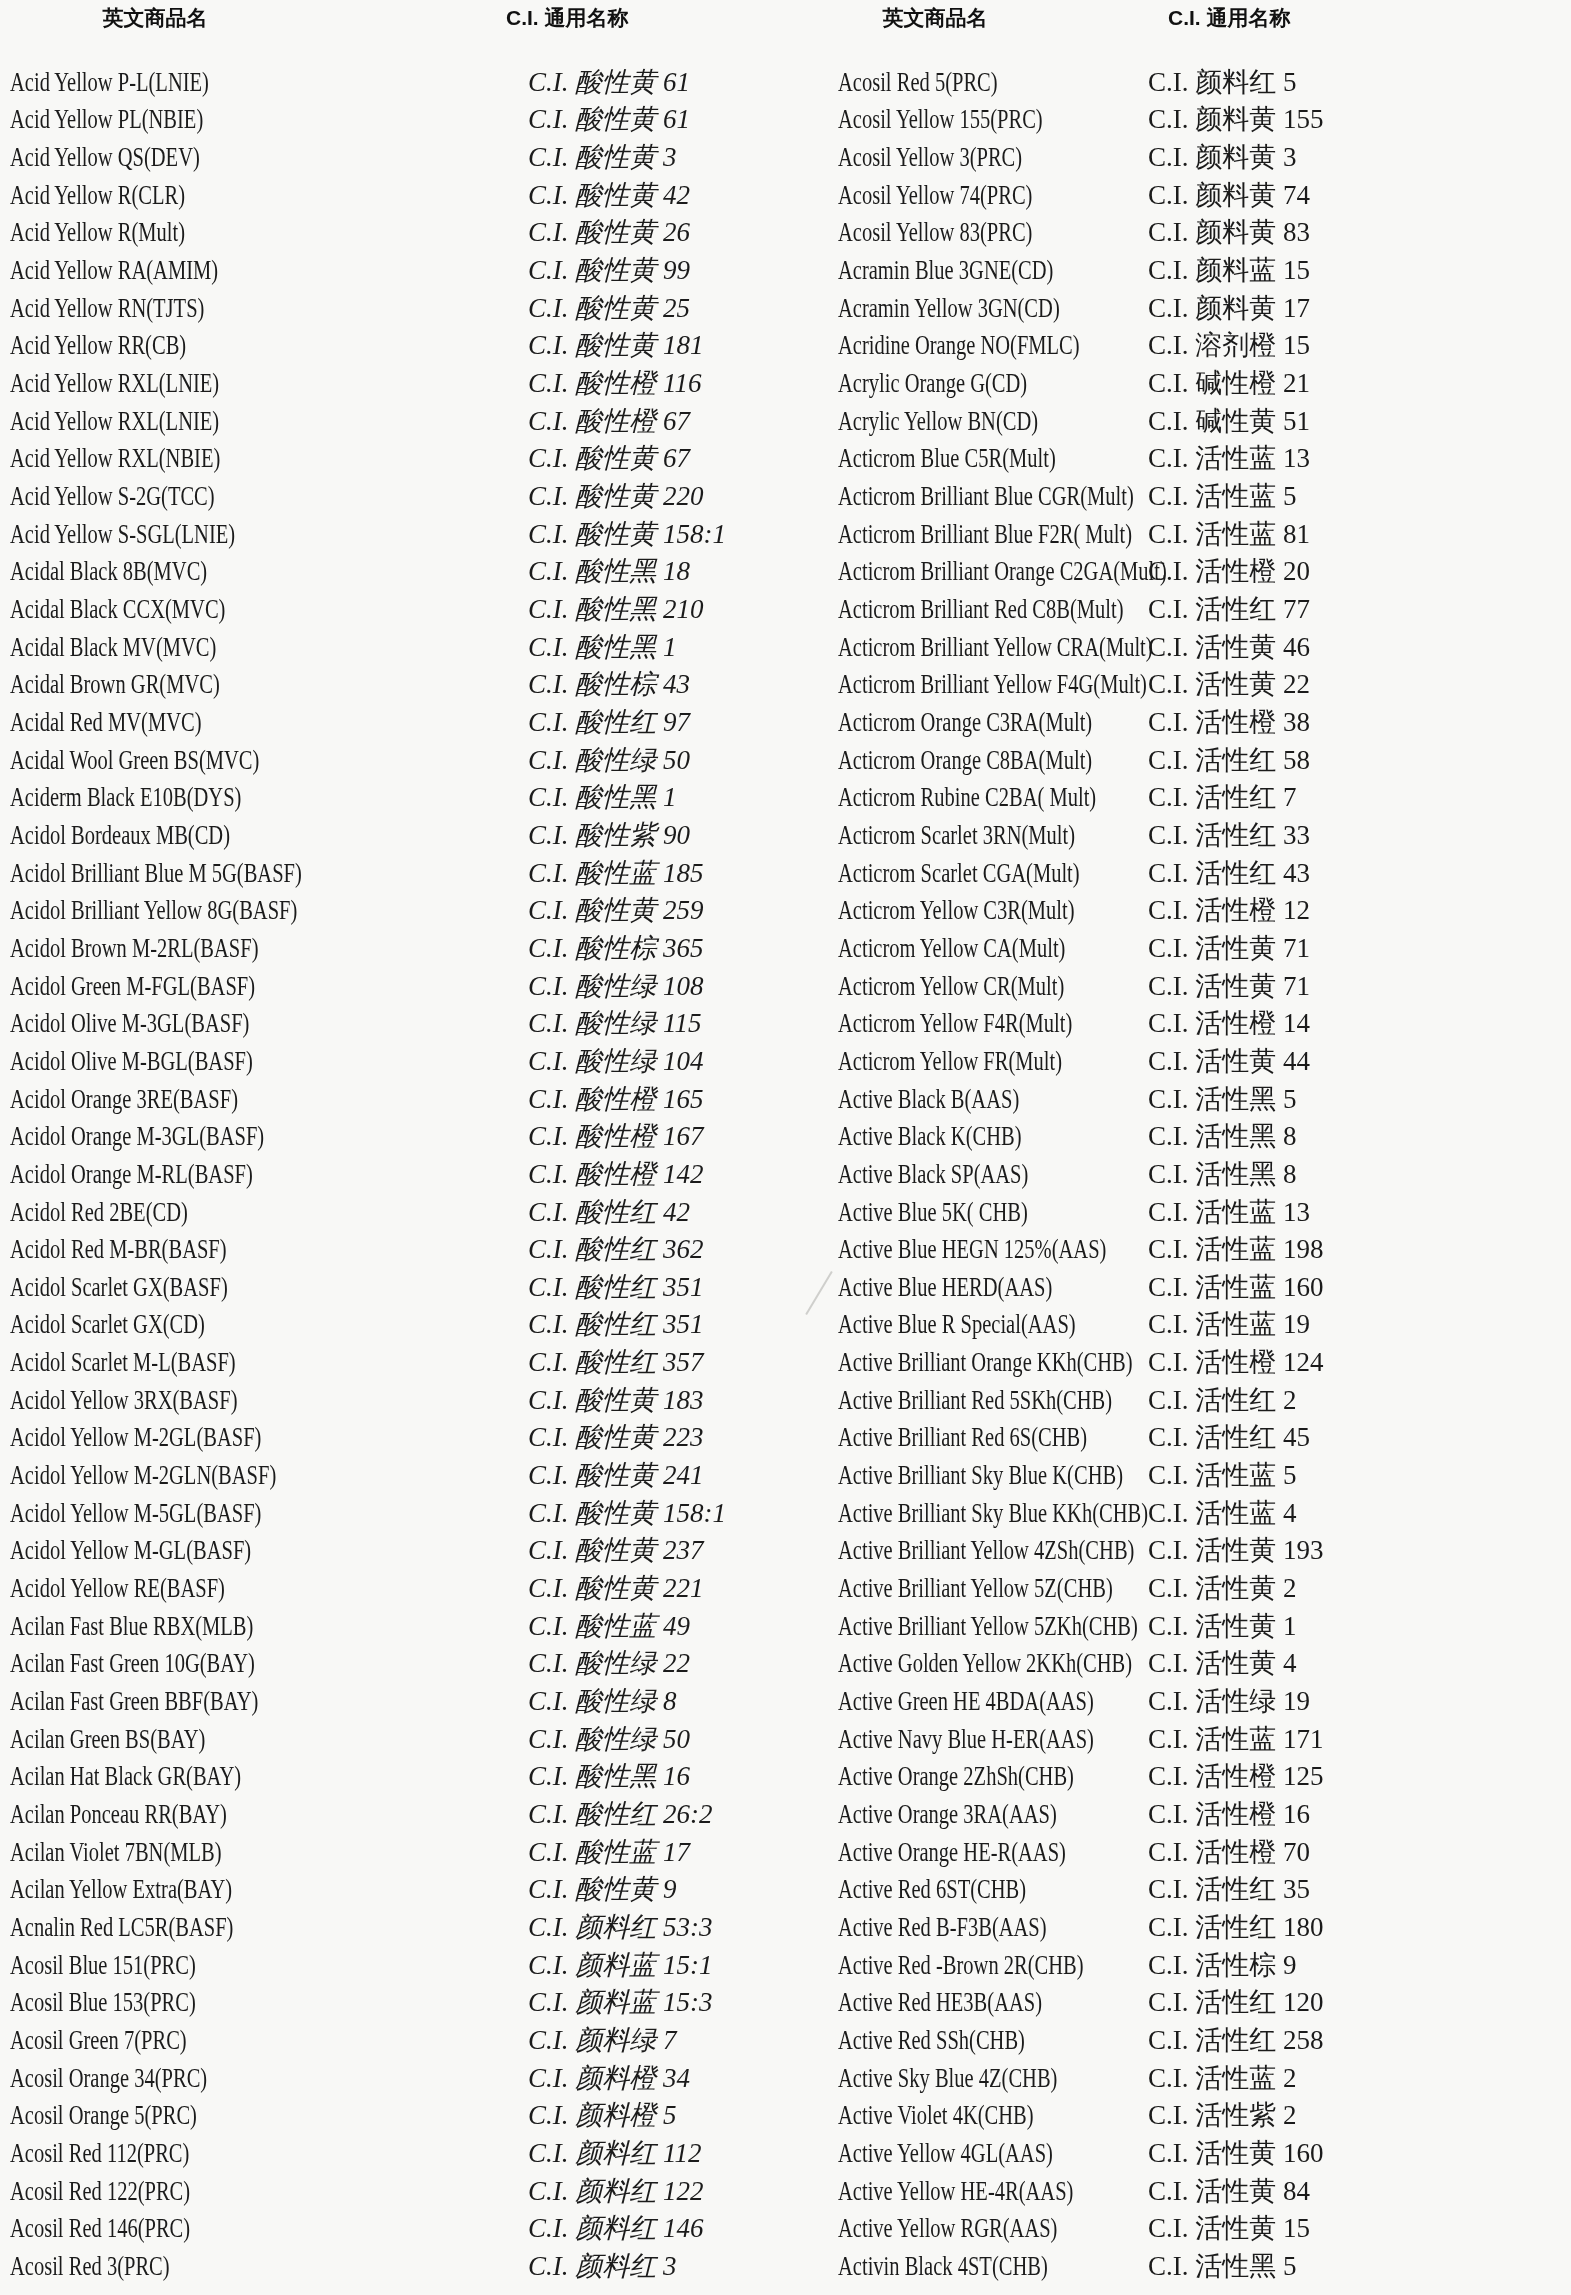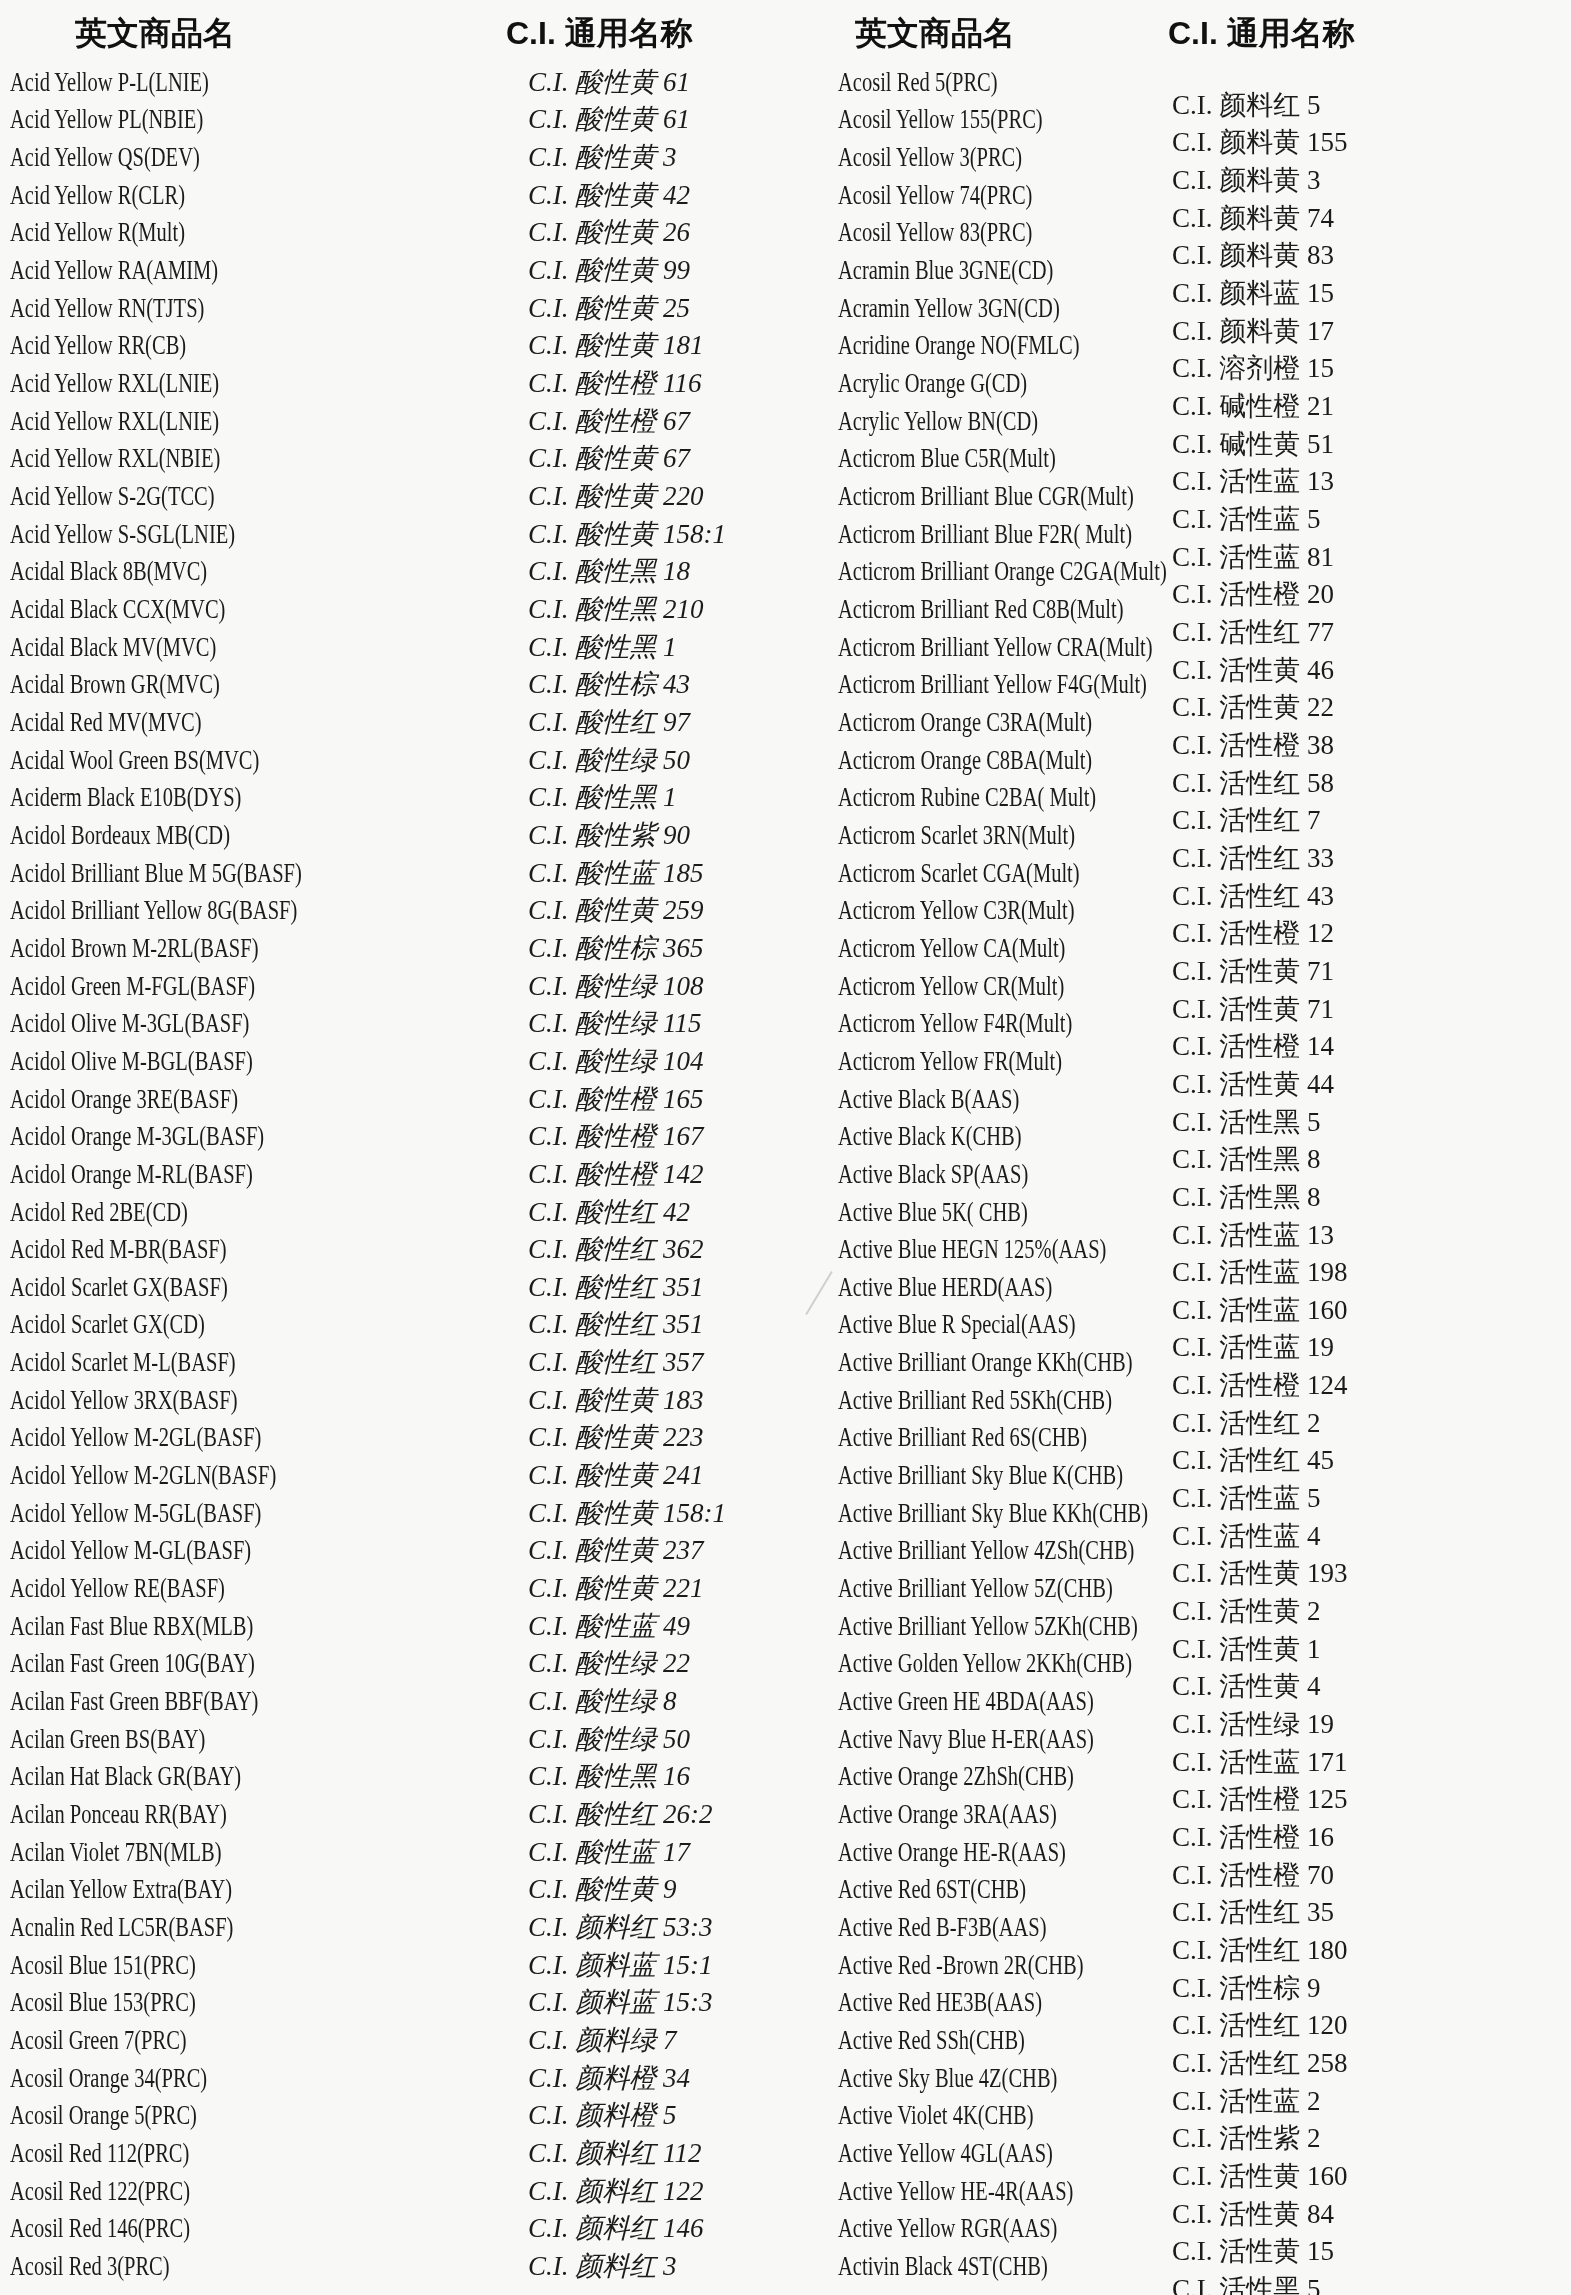--- a/index.html
+++ b/index.html
@@ -7,24 +7,24 @@
     position: relative;
     width: 1571px;
     height: 2295px;
     background: #f8f8f6;
     color: #1b1b1b;
     font-family: "Liberation Serif", serif;
     overflow: hidden;
   }
   .hdr {
     position: absolute;
-    top: 12px;
+    top: 4px;
     font-family: "Liberation Sans", sans-serif;
     font-weight: bold;
-    font-size: 32px;
+    font-size: 21px;
     white-space: nowrap;
     color: #111;
   }
   .hdr-name-left  { left: 155px; transform: translateX(-50%); }
   .hdr-ci-left    { left: 506px; }
   .hdr-name-right { left: 935px; transform: translateX(-50%); }
   .hdr-ci-right   { left: 1168px; }
   .rows { position: absolute; top: 63px; left: 0; width: 1571px; }
   .row  { position: relative; height: 37.66px; }
   .cell {
@@ -33,21 +33,21 @@
     white-space: nowrap;
     font-size: 27px;
     line-height: 1;
     transform-origin: left center;
   }
   .name-cell { transform: translateY(-50%) scaleX(0.76); }
   .ci-cell   { transform: translateY(-50%); }
   #rows-left  .name-cell { left: 10px;  }
   #rows-left  .ci-cell   { left: 528px; font-style: italic; }
   #rows-right .name-cell { left: 838px; }
-  #rows-right .ci-cell   { left: 1172px; margin-top: 23px; }
+  #rows-right .ci-cell   { left: 1148px; }
   .scratch {
     position: absolute;
     left: 818px;
     top: 1268px;
     width: 2px;
     height: 50px;
     background: #cfcfcc;
     transform: rotate(31deg);
   }
 </style>

